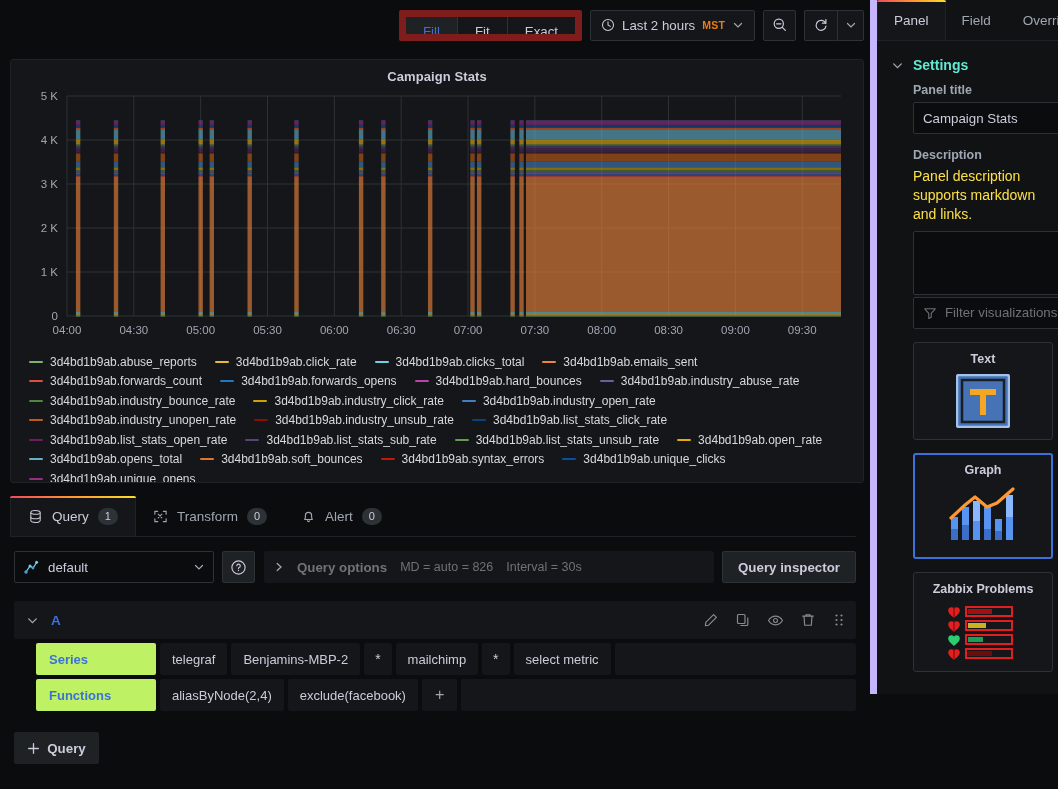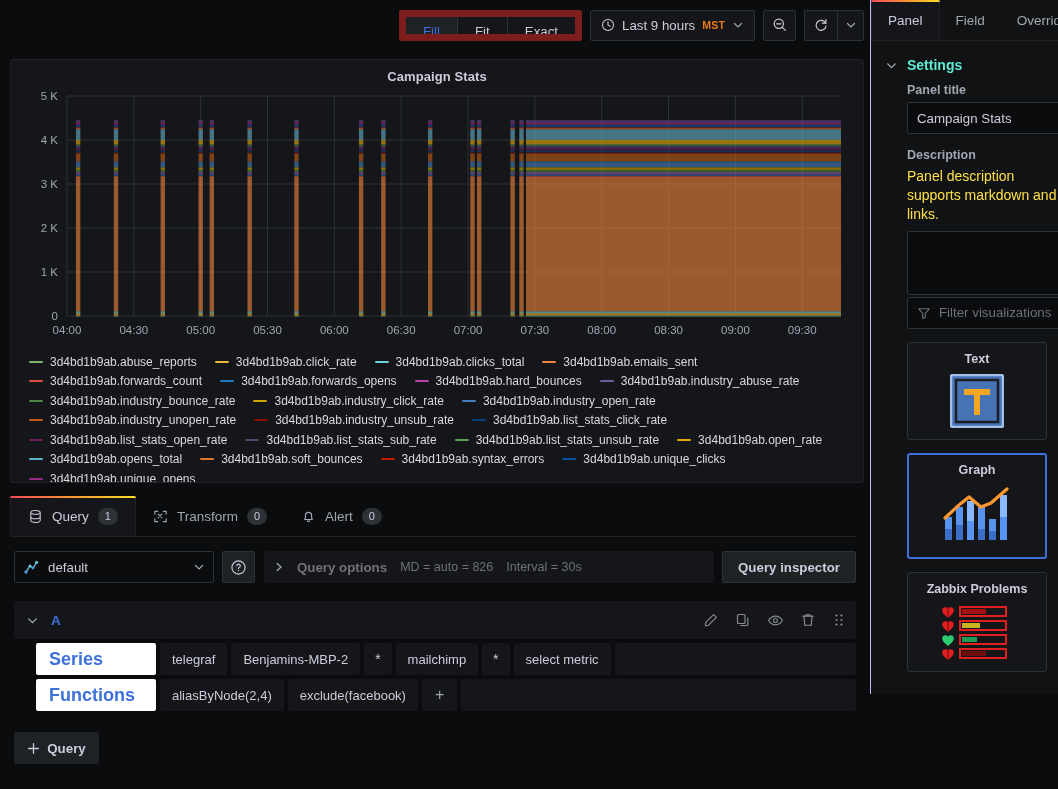--- a/index.html
+++ b/index.html
@@ -164,44 +164,44 @@
     background: #141619; height: 38px; border-radius: 2px;
     display: flex; align-items: center; padding: 0 10px 0 12px;
   }
   .qhead .chev { color: #9fa7b3; margin-right: 12px; cursor: pointer; display:flex; }
   .qhead .refid { color: #3d71d9; font-size: 13.5px; font-weight: bold; }
   .qhead .actions { margin-left: auto; display: flex; gap: 16px; align-items: center; }
   .qhead .actions .act { cursor: pointer; opacity: .75; display: flex; }
 
   .qrow { display: flex; align-items: center; margin-top: 4px; gap: 4px; padding-left: 22px; }
   .qrow .rowlabel {
-    width: 120px; height: 32px; background: #ffffff; border-radius: 2px;
+    width: 120px; height: 32px; background: #bef264; border-radius: 2px;
     display: flex; align-items: center; padding-left: 13px;
-    color: #3d71d9; font-size: 18px; font-weight: bold;
+    color: #3d71d9; font-size: 13px; font-weight: bold;
   }
   .seg {
     height: 32px; background: #141619; border-radius: 2px;
     display: flex; align-items: center; padding: 0 12px;
     font-size: 13px; color: #ccccdc; cursor: pointer; white-space: nowrap;
   }
   .seg.star { padding: 0 11px; font-size: 14px; }
   .seg.plus { padding: 0 13px; color: #9fa7b3; font-size: 16px; }
   .seg.fill { flex: 1; cursor: default; }
   .add-query {
     margin: 21px 0 0 14px; height: 32px; width: 85px;
     background: #1f2225; border-radius: 2px;
     display: flex; align-items: center; justify-content: center; gap: 7px;
     font-size: 13.3px; color: #ccccdc; font-weight: bold; cursor: pointer;
   }
 
   
   .options-pane {
     width: 188px; height: 694px;
     background: #111214;
-    border-left: 1px solid #c4b5fd;
+    border-left: 7px solid #c4b5fd;
     overflow: hidden; position: relative;
   }
   .opt-tabs { display: flex; height: 41px; border-bottom: 1px solid #202226; align-items: flex-end; }
   .opt-tab {
     padding: 0 16px; height: 40px; display: flex; align-items: center;
     font-size: 13.5px; color: #9fa7b3; cursor: pointer; position: relative;
   }
   .opt-tab.active {
     color: #ccccdc; background: #141619;
     border: 1px solid #202226; border-bottom: none; border-radius: 2px 2px 0 0;
@@ -264,21 +264,21 @@
         <button class="seg-btn">Exact</button>
       </div>
 
       <div class="time-picker">
         <span>
           <svg width="14" height="14" viewBox="0 0 16 16">
               <circle cx="8" cy="8" r="6.3" fill="none" stroke="#ccccdc" stroke-width="1.2"></circle>
               <path d="M8 4.4V8l2.5 1.6" fill="none" stroke="#ccccdc" stroke-width="1.2" stroke-linecap="round"></path>
             </svg>
         </span>
-        <span>Last 9 hours</span>
+        <span>Last 2 hours</span>
         <span class="tz">MST</span>
         <span class="chev">
           <svg width="12" height="12" viewBox="0 0 12 12">
               <path d="M2.5 4.5 L6 8 L9.5 4.5" fill="none" stroke="#9fa7b3" stroke-width="1.2" stroke-linecap="round"></path>
             </svg>
         </span>
       </div>
 
       <div class="icon-btn">
         <span>

